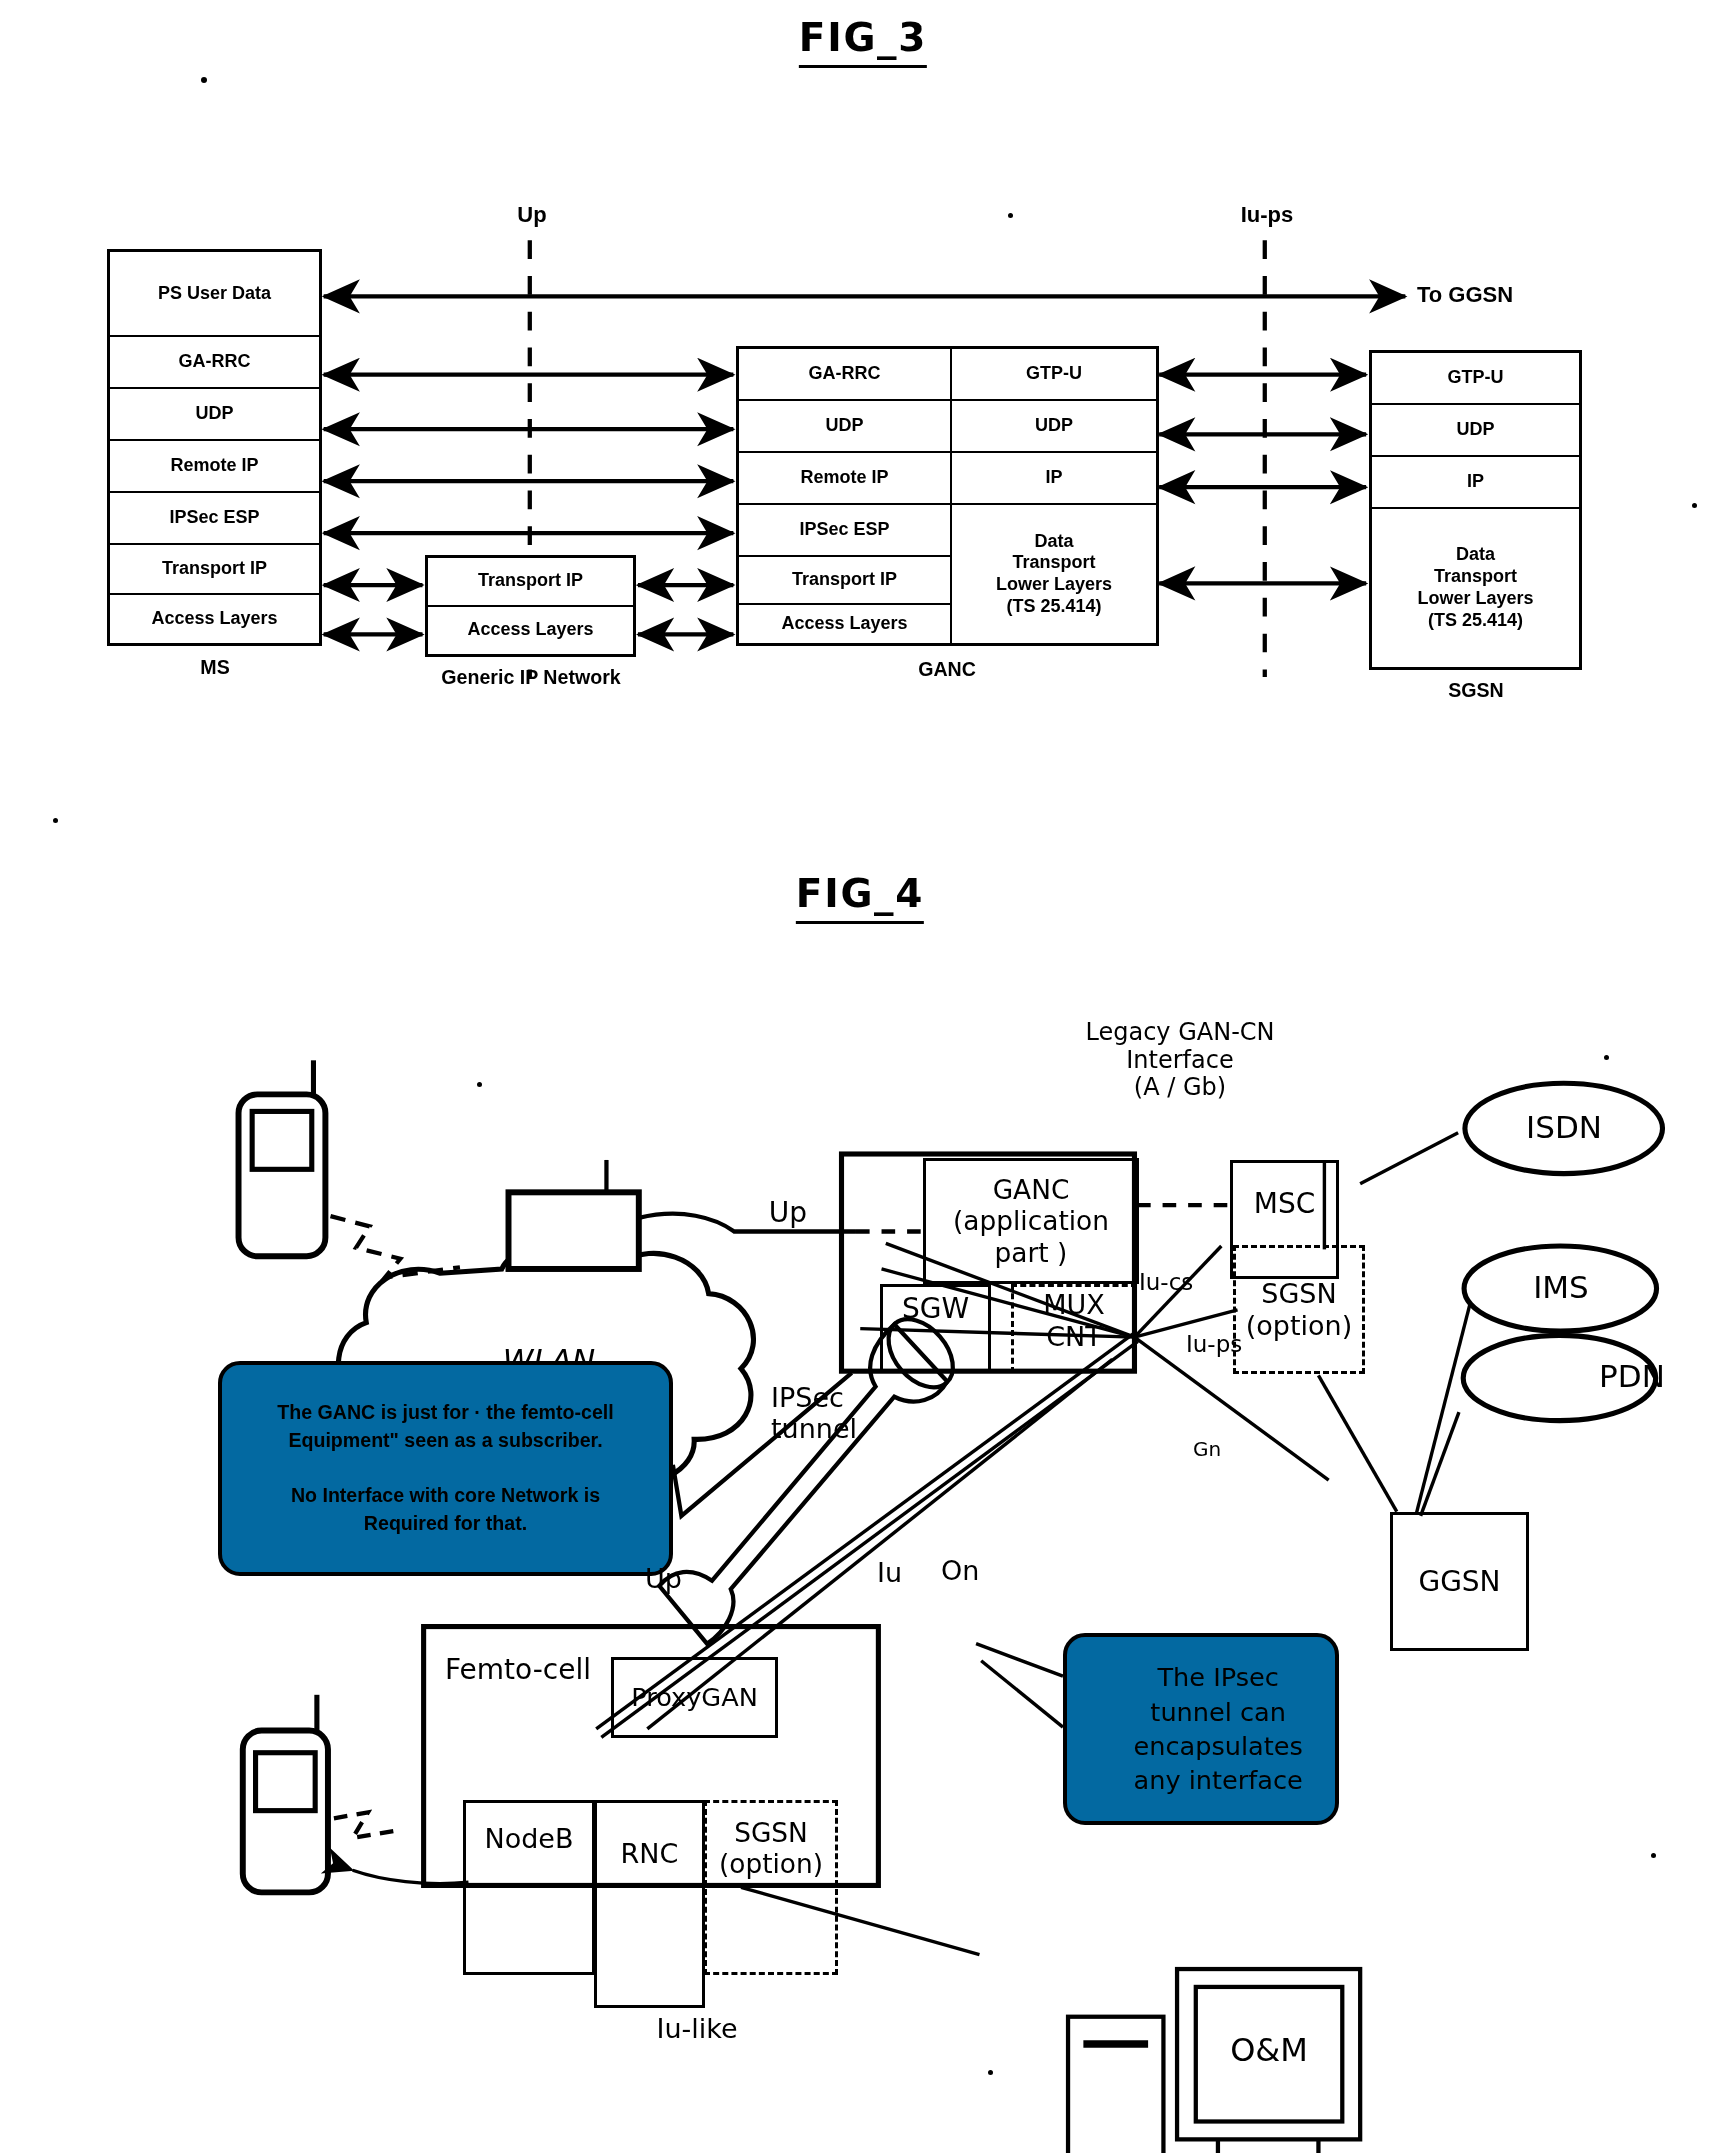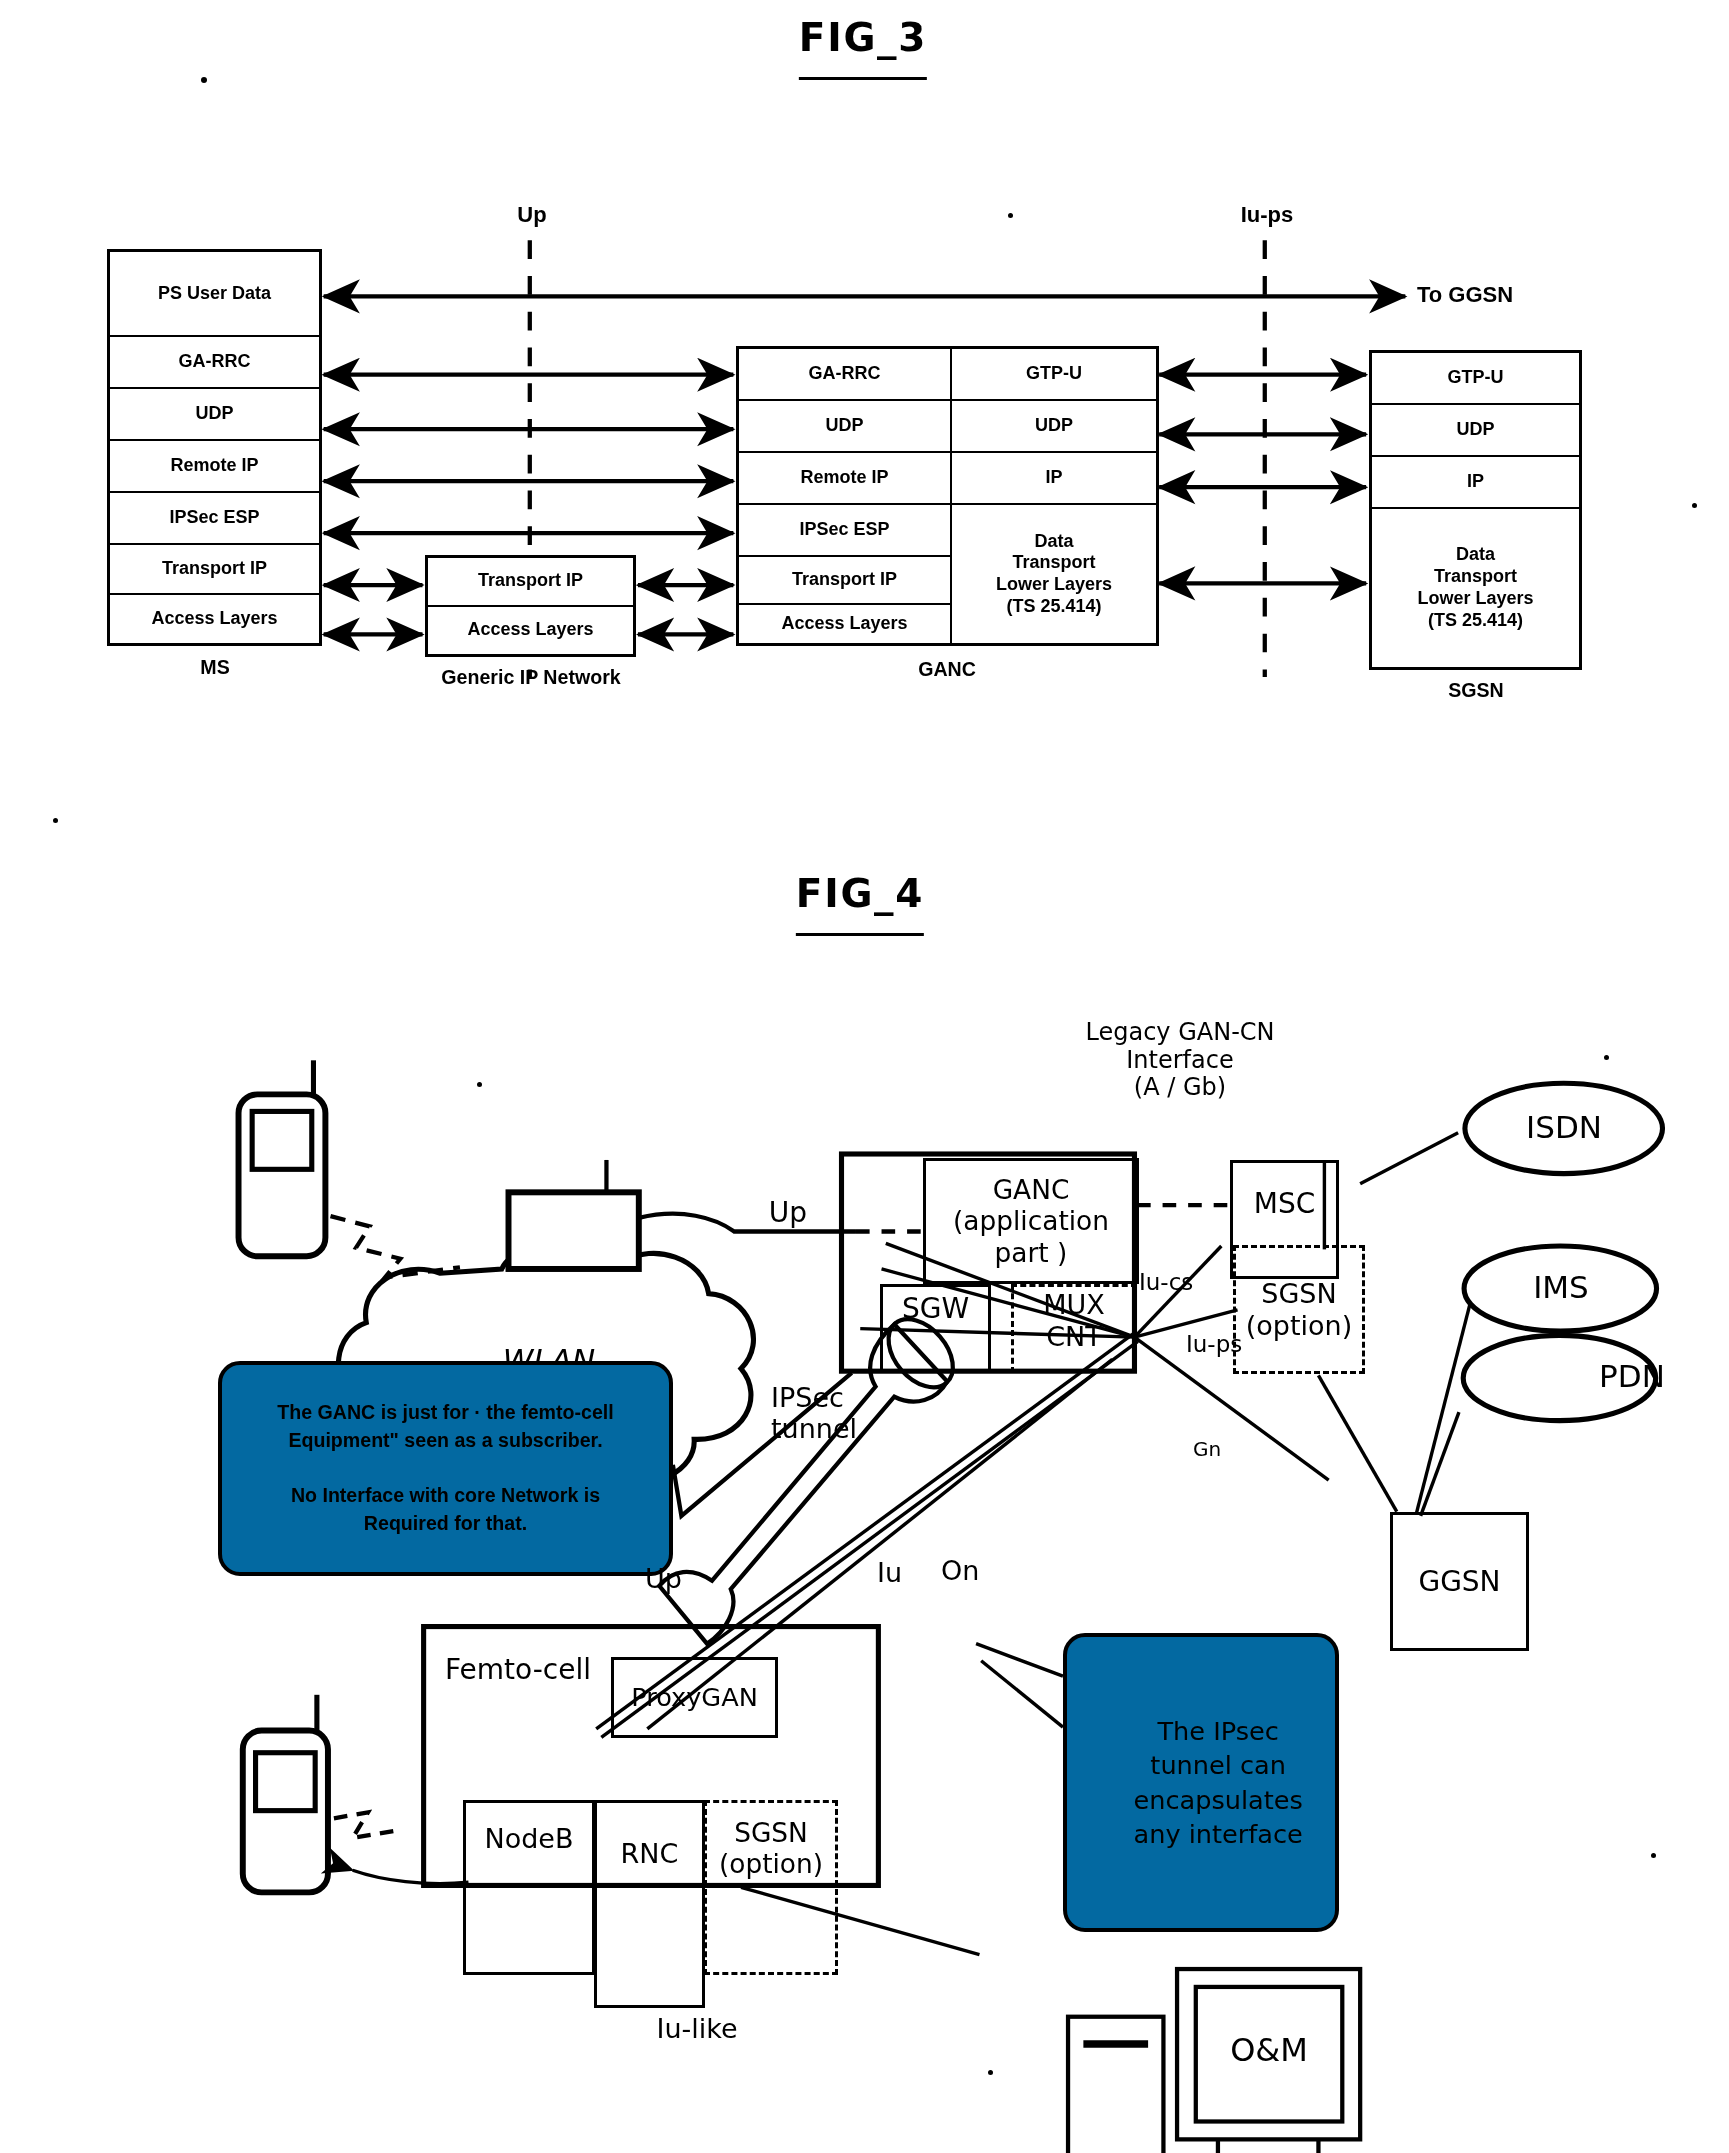--- a/index.html
+++ b/index.html
@@ -38,21 +38,21 @@
   .ctr { text-align: center; transform: translateX(-50%); }
 
   
   .figtitle {
     position: absolute;
     font-family: "DejaVu Sans", sans-serif;
     font-weight: bold;
     font-size: 39px;
     letter-spacing: 1.7px;
     border-bottom: 3.4px solid #000;
-    padding-bottom: 17px;
+    padding-bottom: 5px;
     transform: translateX(-50%);
   }
 
   
   .stack {
     position: absolute;
     border: 3.4px solid #000;
     box-sizing: border-box;
     background: #fff;
     display: flex;
@@ -405,21 +405,21 @@
 
   <div class="box" style="left:611px; top:1657px; width:167px; height:81px; font-size:25.6px;">ProxyGAN</div>
 
   <div class="box" style="left:463px; top:1800px; width:132px; height:175px; font-size:27px; align-items:flex-start; padding-top:20.4px;">NodeB</div>
   <div class="box" style="left:594px; top:1800px; width:111px; height:208px; font-size:27px; align-items:flex-start; padding-top:35px;">RNC</div>
   <div class="box dashed" style="left:704px; top:1800px; width:134px; height:175px; font-size:26.4px; align-items:flex-start; padding-top:13.6px;">SGSN
 (option)</div>
 
   <div class="t4 c" style="left:697px; top:2013px; font-size:27px;">Iu-like</div>
 
-  <div class="callout" style="left:1063px; top:1633px; width:276px; height:299px; font-size:25.6px; line-height:1.34; font-family:'DejaVu Sans', sans-serif; font-weight:normal;padding-left:48px;">The IPsec
+  <div class="callout" style="left:1063px; top:1633px; width:276px; height:192px; font-size:25.6px; line-height:1.34; font-family:'DejaVu Sans', sans-serif; font-weight:normal;padding-left:48px;">The IPsec
 tunnel can
 encapsulates
 any interface</div>
 
   <div class="t4 c" style="left:1269px; top:2032px; font-size:32px;">O&amp;M</div>
 
   <div class="speck" style="left:201px; top:77px;  width:6px; height:6px;"></div>
   <div class="speck" style="left:1008px; top:213px; width:5.1px; height:5.1px;"></div>
   <div class="speck" style="left:53px;  top:818px;  width:5.1px; height:5.1px;"></div>
   <div class="speck" style="left:1692px; top:503px; width:5.1px; height:5.1px;"></div>

